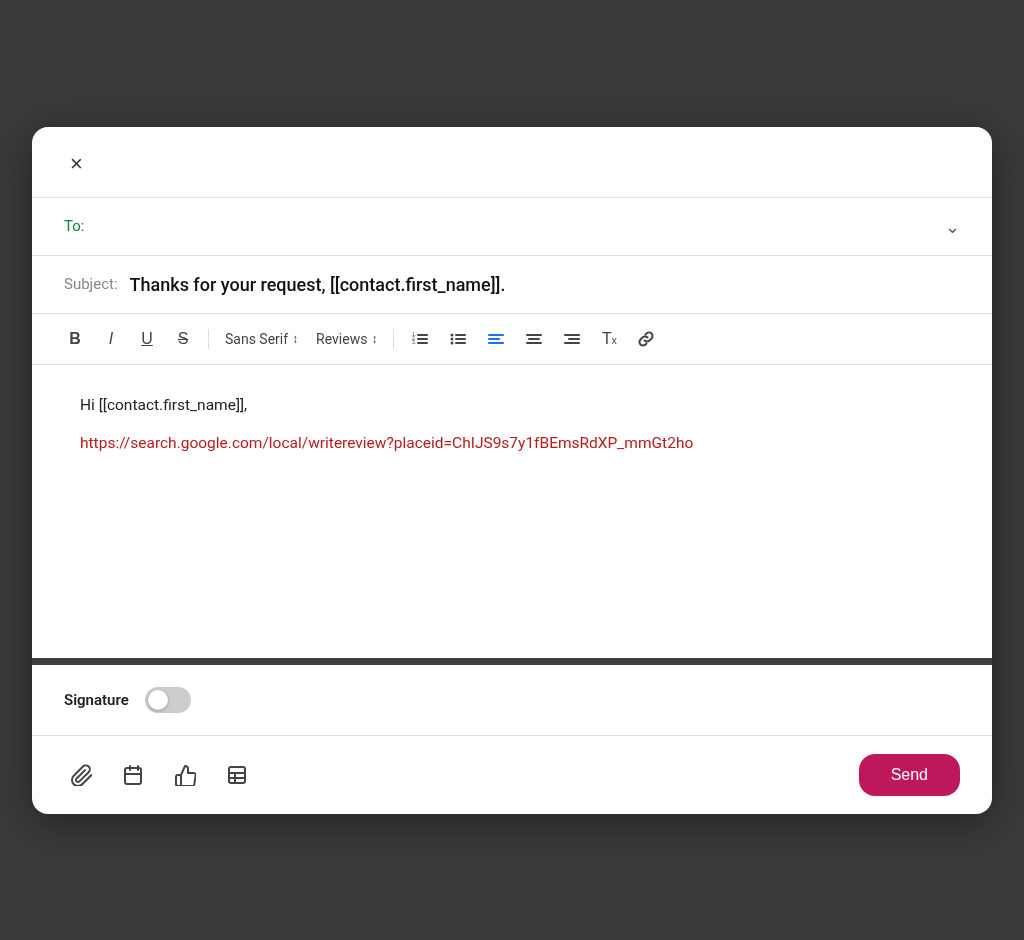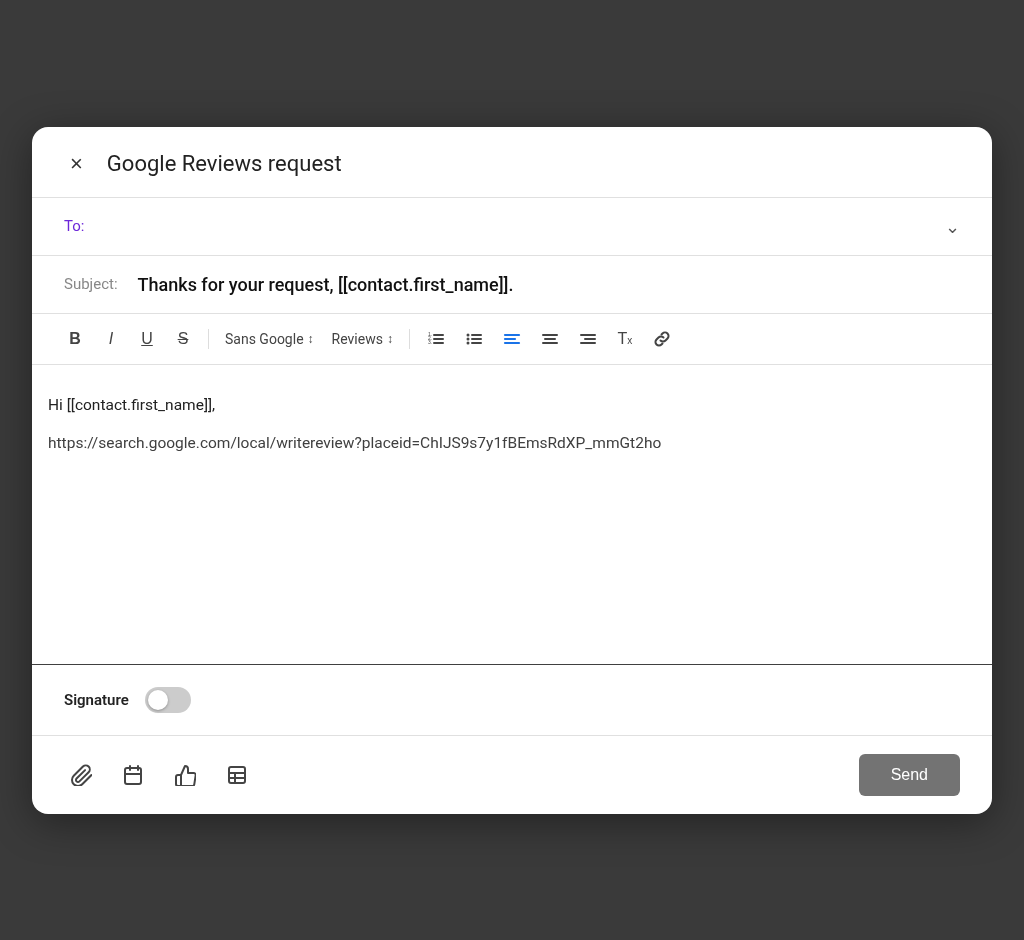--- a/index.html
+++ b/index.html
@@ -52,35 +52,35 @@
     .to-row {
       display: flex;
       align-items: center;
       justify-content: space-between;
       padding: 18px 32px;
       border-bottom: 1px solid #e0e0e0;
     }
 
     .to-label {
       font-size: 15px;
-      color: #6d28d9;
+      color: #15803d;
     }
 
     .chevron-down {
       color: #555;
       font-size: 18px;
     }
 
     
     .subject-row {
       display: flex;
       align-items: center;
       padding: 18px 32px;
       border-bottom: 1px solid #e0e0e0;
-      gap: 20px;
+      gap: 12px;
     }
 
     .subject-label {
       font-size: 15px;
       color: #888;
       white-space: nowrap;
     }
 
     .subject-text {
       font-size: 18px;
@@ -133,34 +133,34 @@
       display: flex;
       align-items: center;
       gap: 4px;
       padding: 4px 6px;
       border-radius: 4px;
       outline: none;
     }
 
     
     .email-body {
-      padding: 28px 32px 32px 16px;
+      padding: 28px 32px 32px 48px;
       min-height: 300px;
       font-size: 15.5px;
       line-height: 1.6;
       color: #222;
-      border-bottom: 1px solid #404040;
+      border-bottom: 7px solid #404040;
     }
 
     .email-body p {
       margin-bottom: 14px;
     }
 
     .email-body a {
-      color: #404040;
+      color: #b91c1c;
       text-decoration: none;
     }
 
     @keyframes blink {
       50% { opacity: 0; }
     }
 
     
     .signature-row {
       display: flex;
@@ -224,24 +224,24 @@
       font-size: 22px;
       color: #444;
       padding: 6px;
       border-radius: 4px;
       display: flex;
       align-items: center;
       justify-content: center;
     }
 
     .send-btn {
-      background: #737373;
+      background: #be185d;
       color: #fff;
       border: none;
-      border-radius: 6px;
+      border-radius: 16px;
       padding: 12px 32px;
       font-size: 16px;
       font-weight: 500;
       cursor: pointer;
     }
 
     
     .icon-svg {
       width: 18px;
       height: 18px;
@@ -252,21 +252,20 @@
       stroke-linejoin: round;
     }
   </style>
 </head>
 <body>
 
 <div class="modal">
 
   <div class="modal-header">
     <button class="close-btn">×</button>
-    <span class="modal-title">Google Reviews request</span>
   </div>
 
   <div class="to-row">
     <span class="to-label">To:</span>
     <span class="chevron-down">⌄</span>
   </div>
 
   <div class="subject-row">
     <span class="subject-label">Subject:</span>
     <span class="subject-text">Thanks for your request, [[contact.first_name]].</span>
@@ -274,21 +273,21 @@
 
   <div class="toolbar">
     <button class="toolbar-btn bold">B</button>
     <button class="toolbar-btn italic">I</button>
     <button class="toolbar-btn underline">U</button>
     <button class="toolbar-btn strikethrough">S</button>
 
     <div class="toolbar-divider"></div>
 
     <div class="toolbar-select">
-      <span>Sans Google</span>
+      <span>Sans Serif</span>
       <span style="font-size:12px;">↕</span>
     </div>
 
     <div class="toolbar-select">
       <span>Reviews</span>
       <span style="font-size:12px;">↕</span>
     </div>
 
     <div class="toolbar-divider"></div>
 

